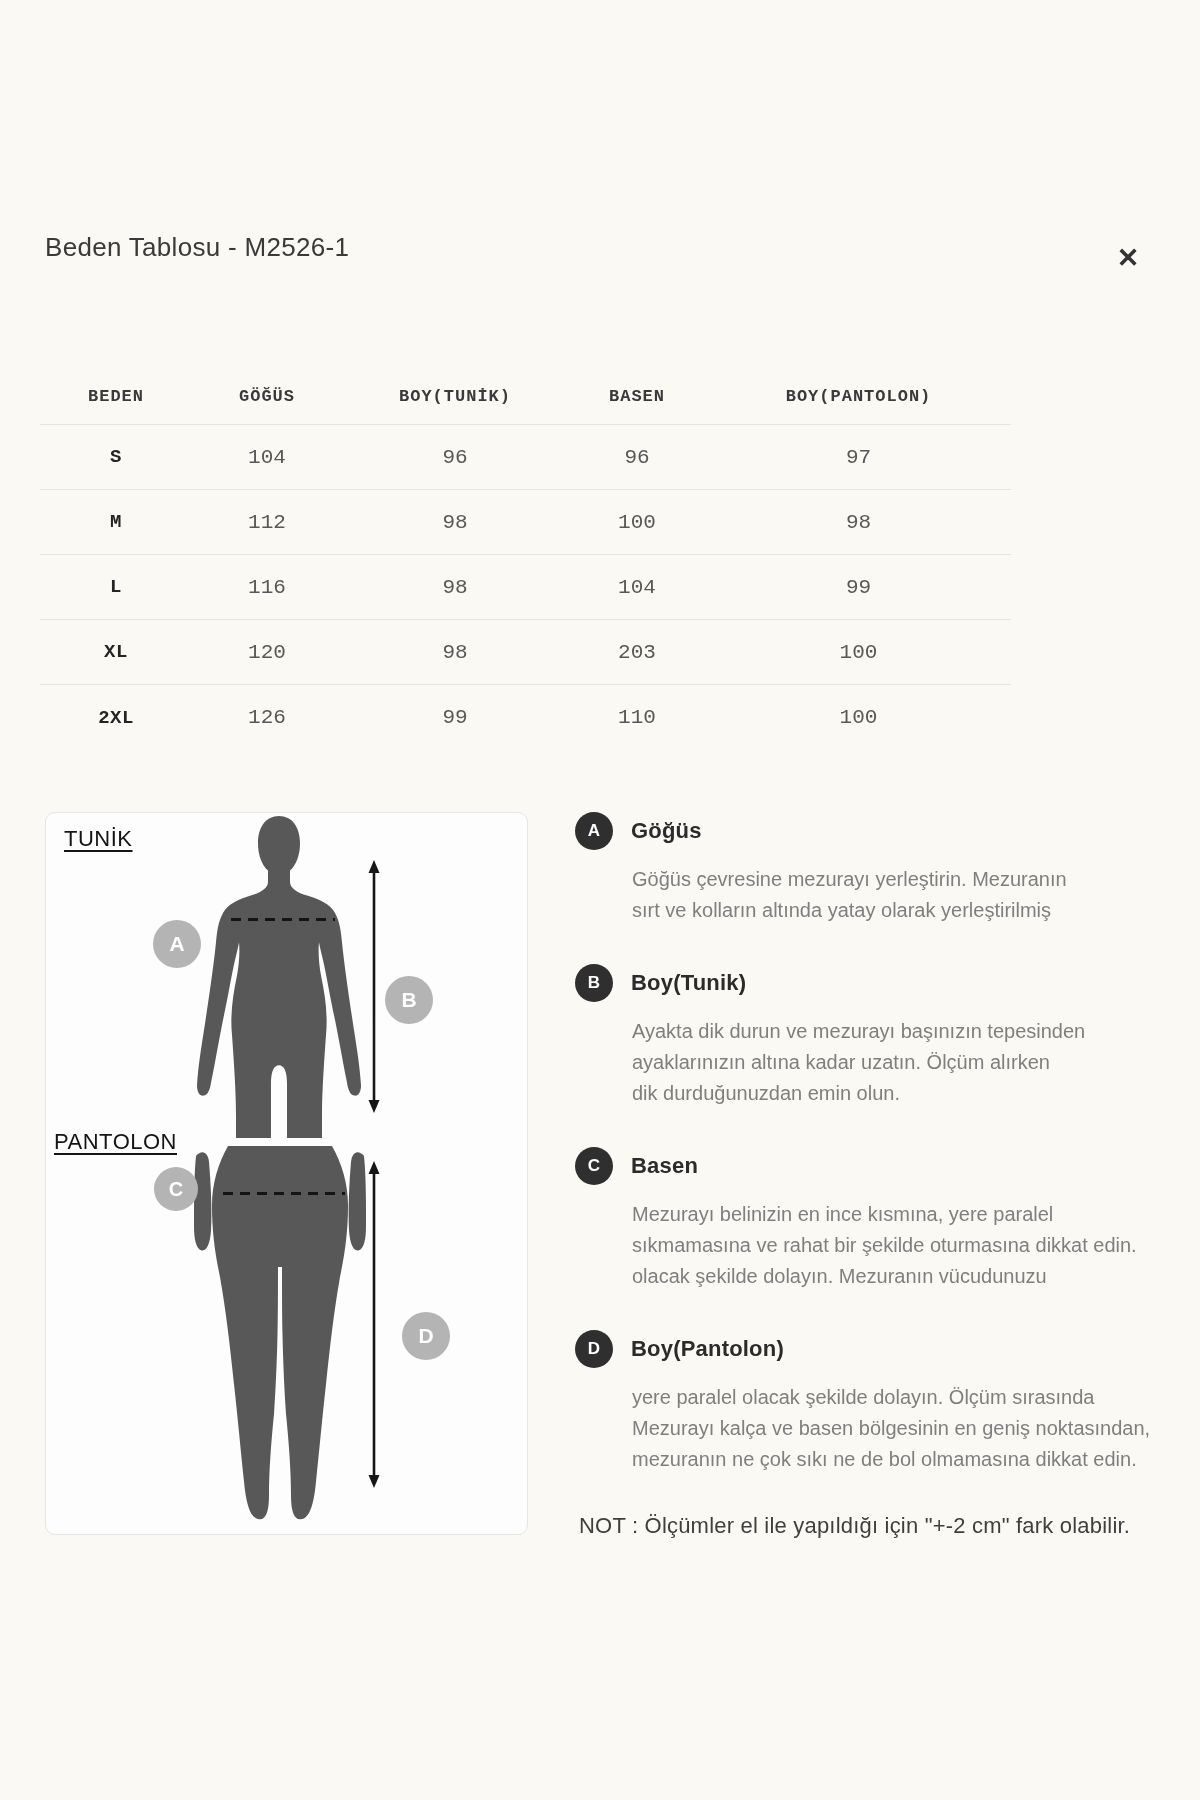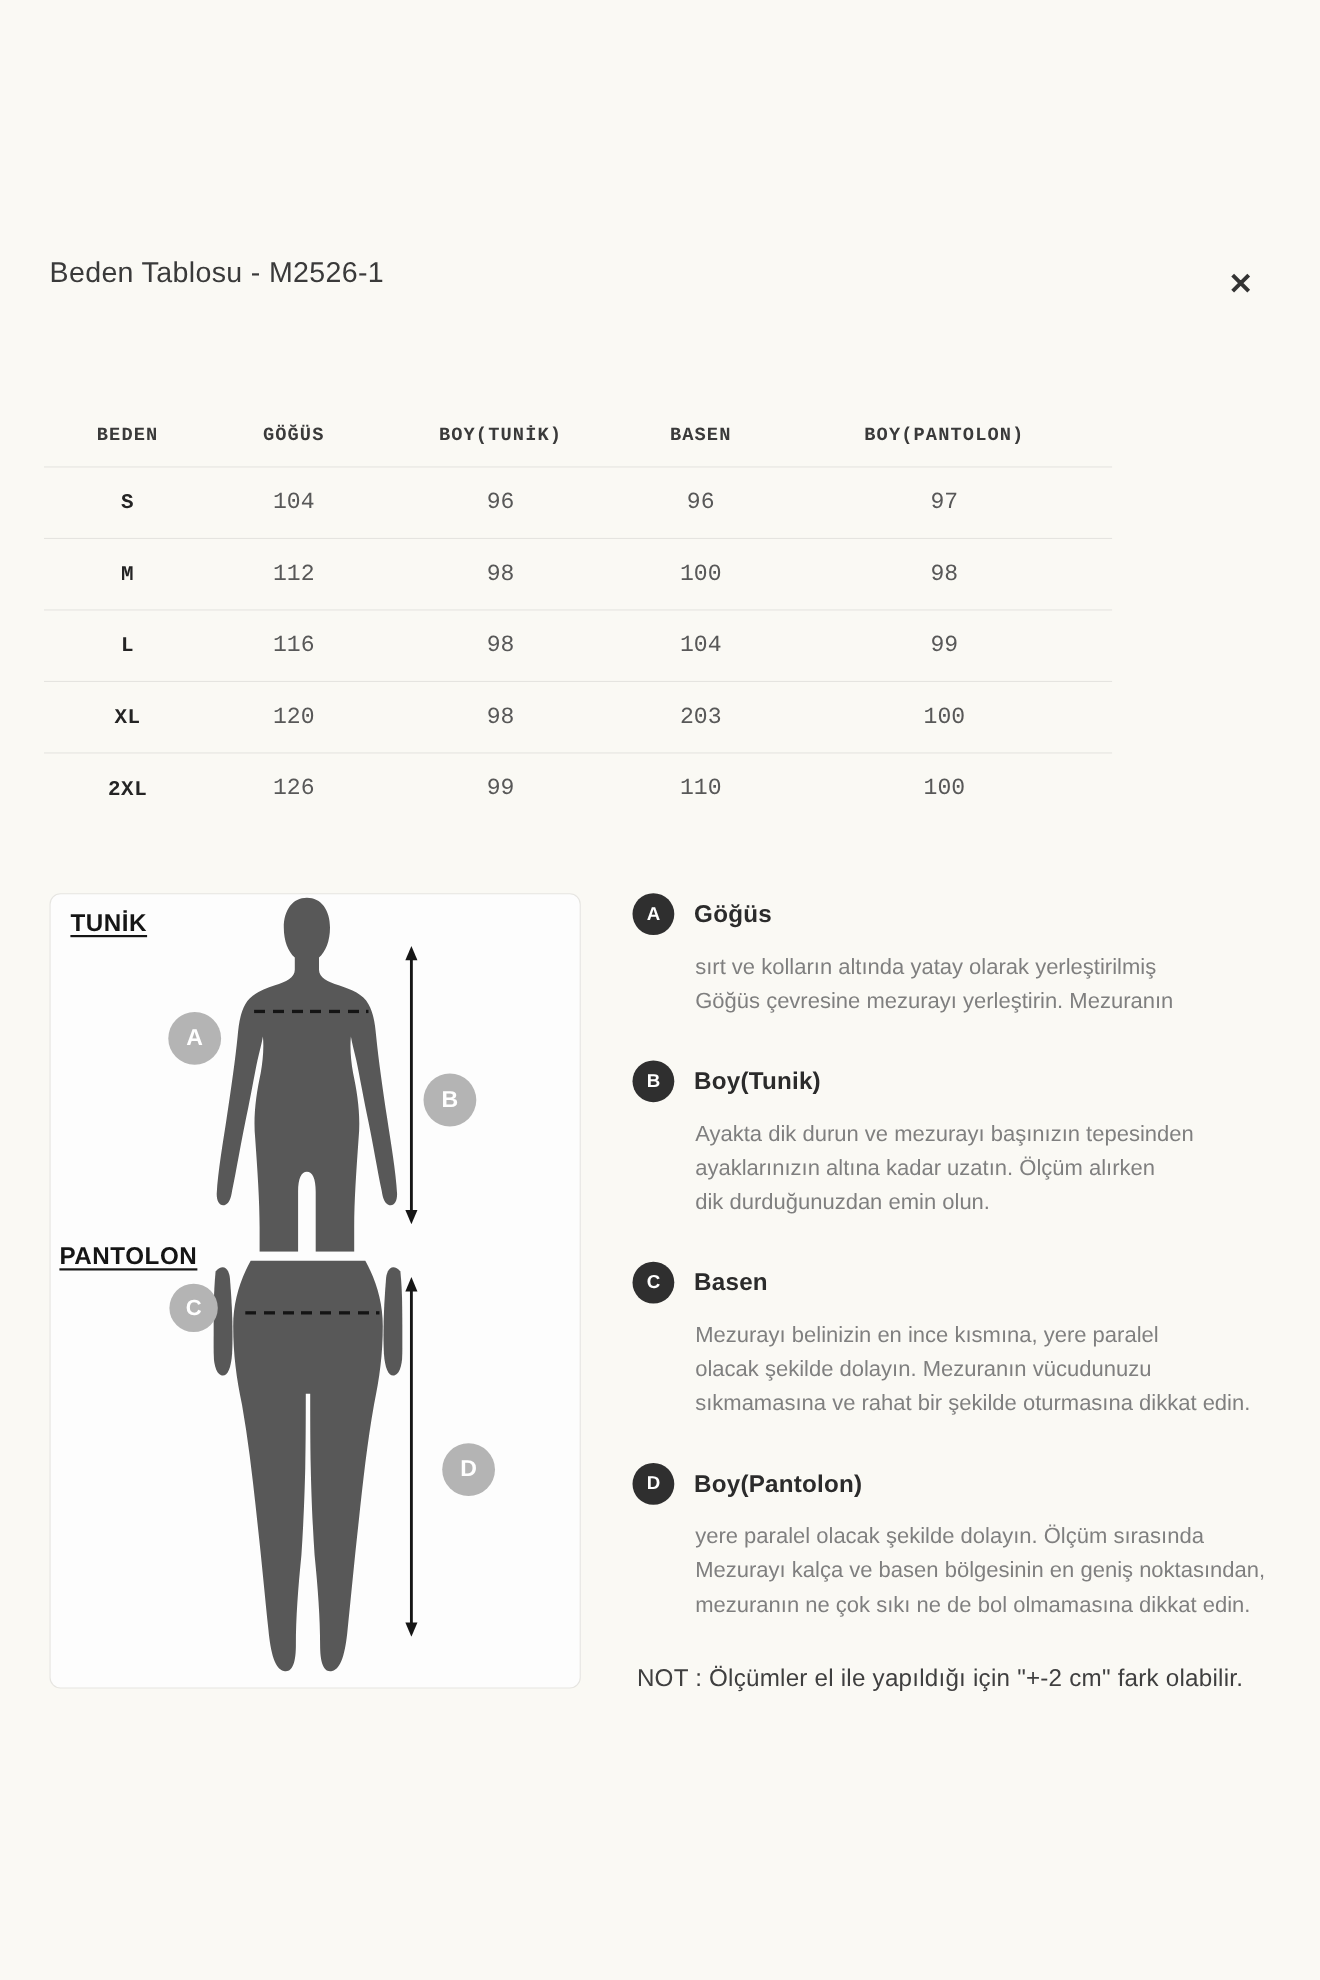--- a/index.html
+++ b/index.html
@@ -56,21 +56,21 @@
   .td.size{font-size:19px;font-weight:700;color:#242424;letter-spacing:.5px;}
 
   
   .diagram-card{
     position:absolute;left:45px;top:812px;width:483px;height:723px;
     background:var(--card-bg);
     border:1px solid var(--card-border);border-radius:10px;
     overflow:hidden;
   }
   .fig-label{
-    position:absolute;font-size:22px;font-weight:700;letter-spacing:.5px;
+    position:absolute;font-size:22px;font-weight:400;letter-spacing:.5px;
     color:#151515;text-decoration:underline;text-underline-offset:4px;
   }
   .fig-label.tunik{left:18px;top:13px;}
   .fig-label.pantolon{left:8px;top:316px;}
   .fig{position:absolute;}
   .fig svg{display:block;}
   .dash-line{
     position:absolute;height:3px;
     background:repeating-linear-gradient(90deg,#141414 0 10px,transparent 10px 17px);
   }
@@ -206,22 +206,22 @@
   </div>
 
   <div class="guide">
 
     <div class="section">
       <div class="section-head">
         <div class="badge-dark">A</div>
         <div class="section-title">Göğüs</div>
       </div>
       <div class="section-body">
+        <div>Göğüs çevresine mezurayı yerleştirin. Mezuranın</div>
         <div>sırt ve kolların altında yatay olarak yerleştirilmiş</div>
-        <div>Göğüs çevresine mezurayı yerleştirin. Mezuranın</div>
       </div>
     </div>
 
     <div class="section">
       <div class="section-head">
         <div class="badge-dark">B</div>
         <div class="section-title">Boy(Tunik)</div>
       </div>
       <div class="section-body">
         <div>Ayakta dik durun ve mezurayı başınızın tepesinden</div>
@@ -230,22 +230,22 @@
       </div>
     </div>
 
     <div class="section">
       <div class="section-head">
         <div class="badge-dark">C</div>
         <div class="section-title">Basen</div>
       </div>
       <div class="section-body">
         <div>Mezurayı belinizin en ince kısmına, yere paralel</div>
+        <div>sıkmamasına ve rahat bir şekilde oturmasına dikkat edin.</div>
         <div>olacak şekilde dolayın. Mezuranın vücudunuzu</div>
-        <div>sıkmamasına ve rahat bir şekilde oturmasına dikkat edin.</div>
       </div>
     </div>
 
     <div class="section">
       <div class="section-head">
         <div class="badge-dark">D</div>
         <div class="section-title">Boy(Pantolon)</div>
       </div>
       <div class="section-body">
         <div>yere paralel olacak şekilde dolayın. Ölçüm sırasında</div>

